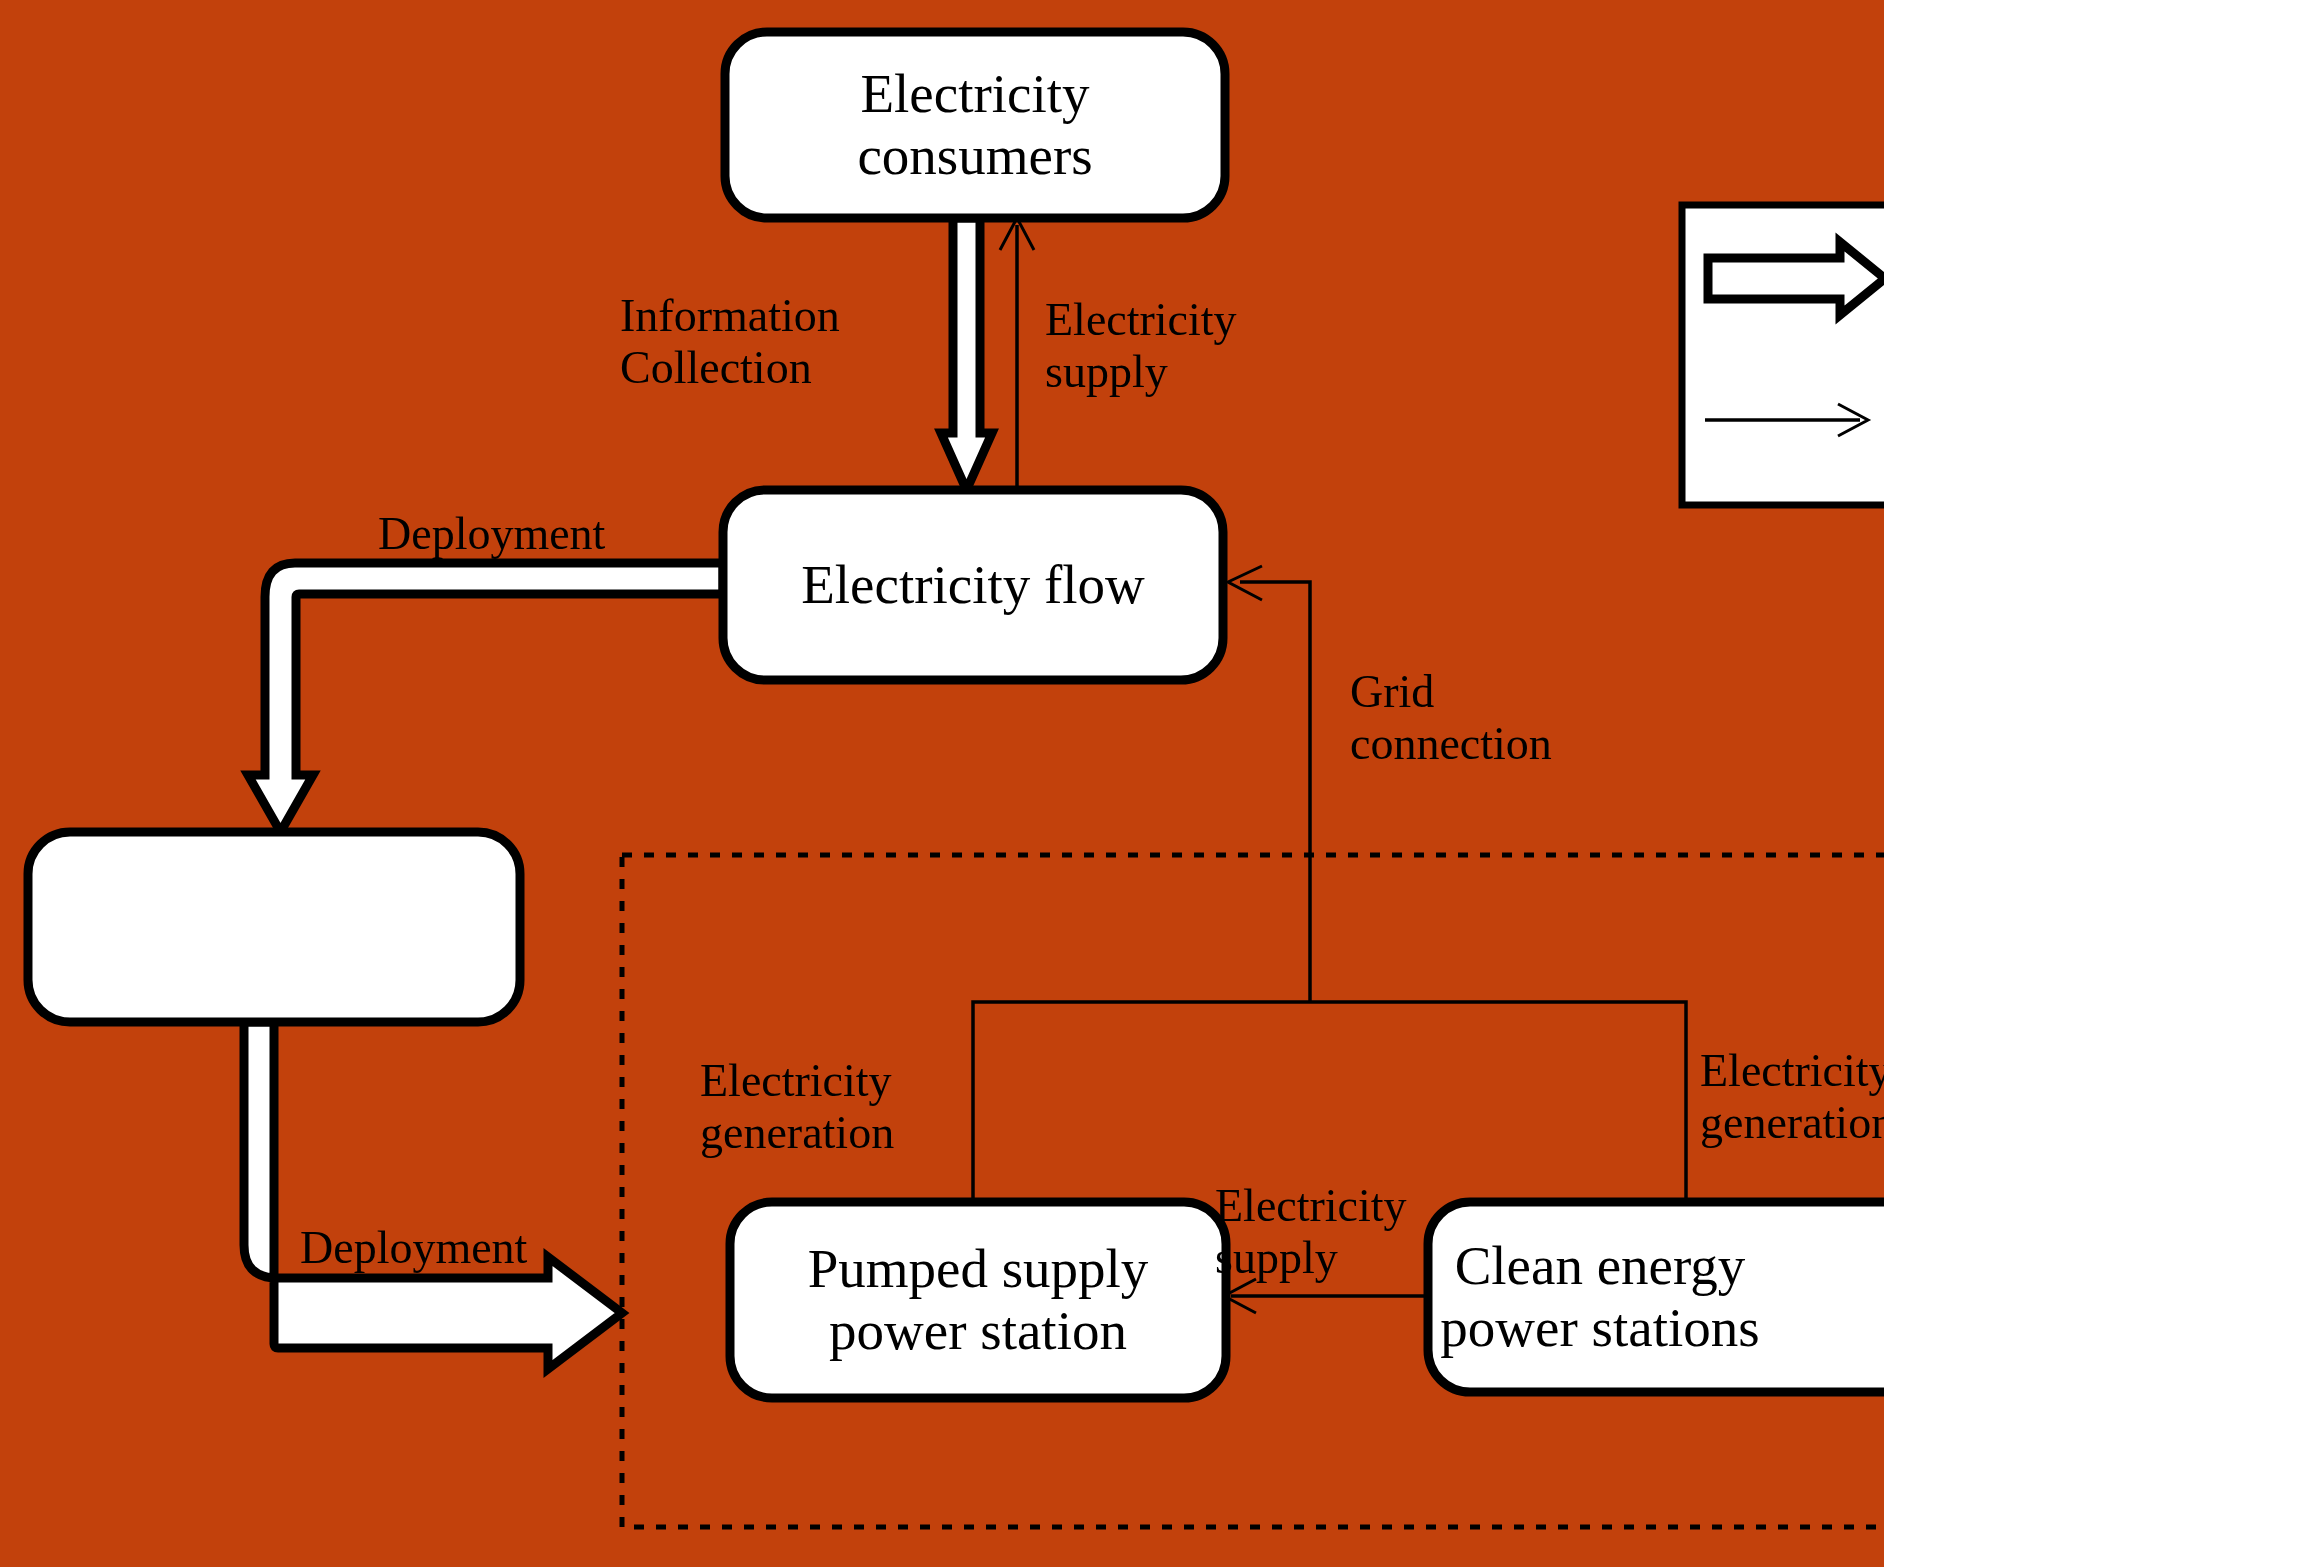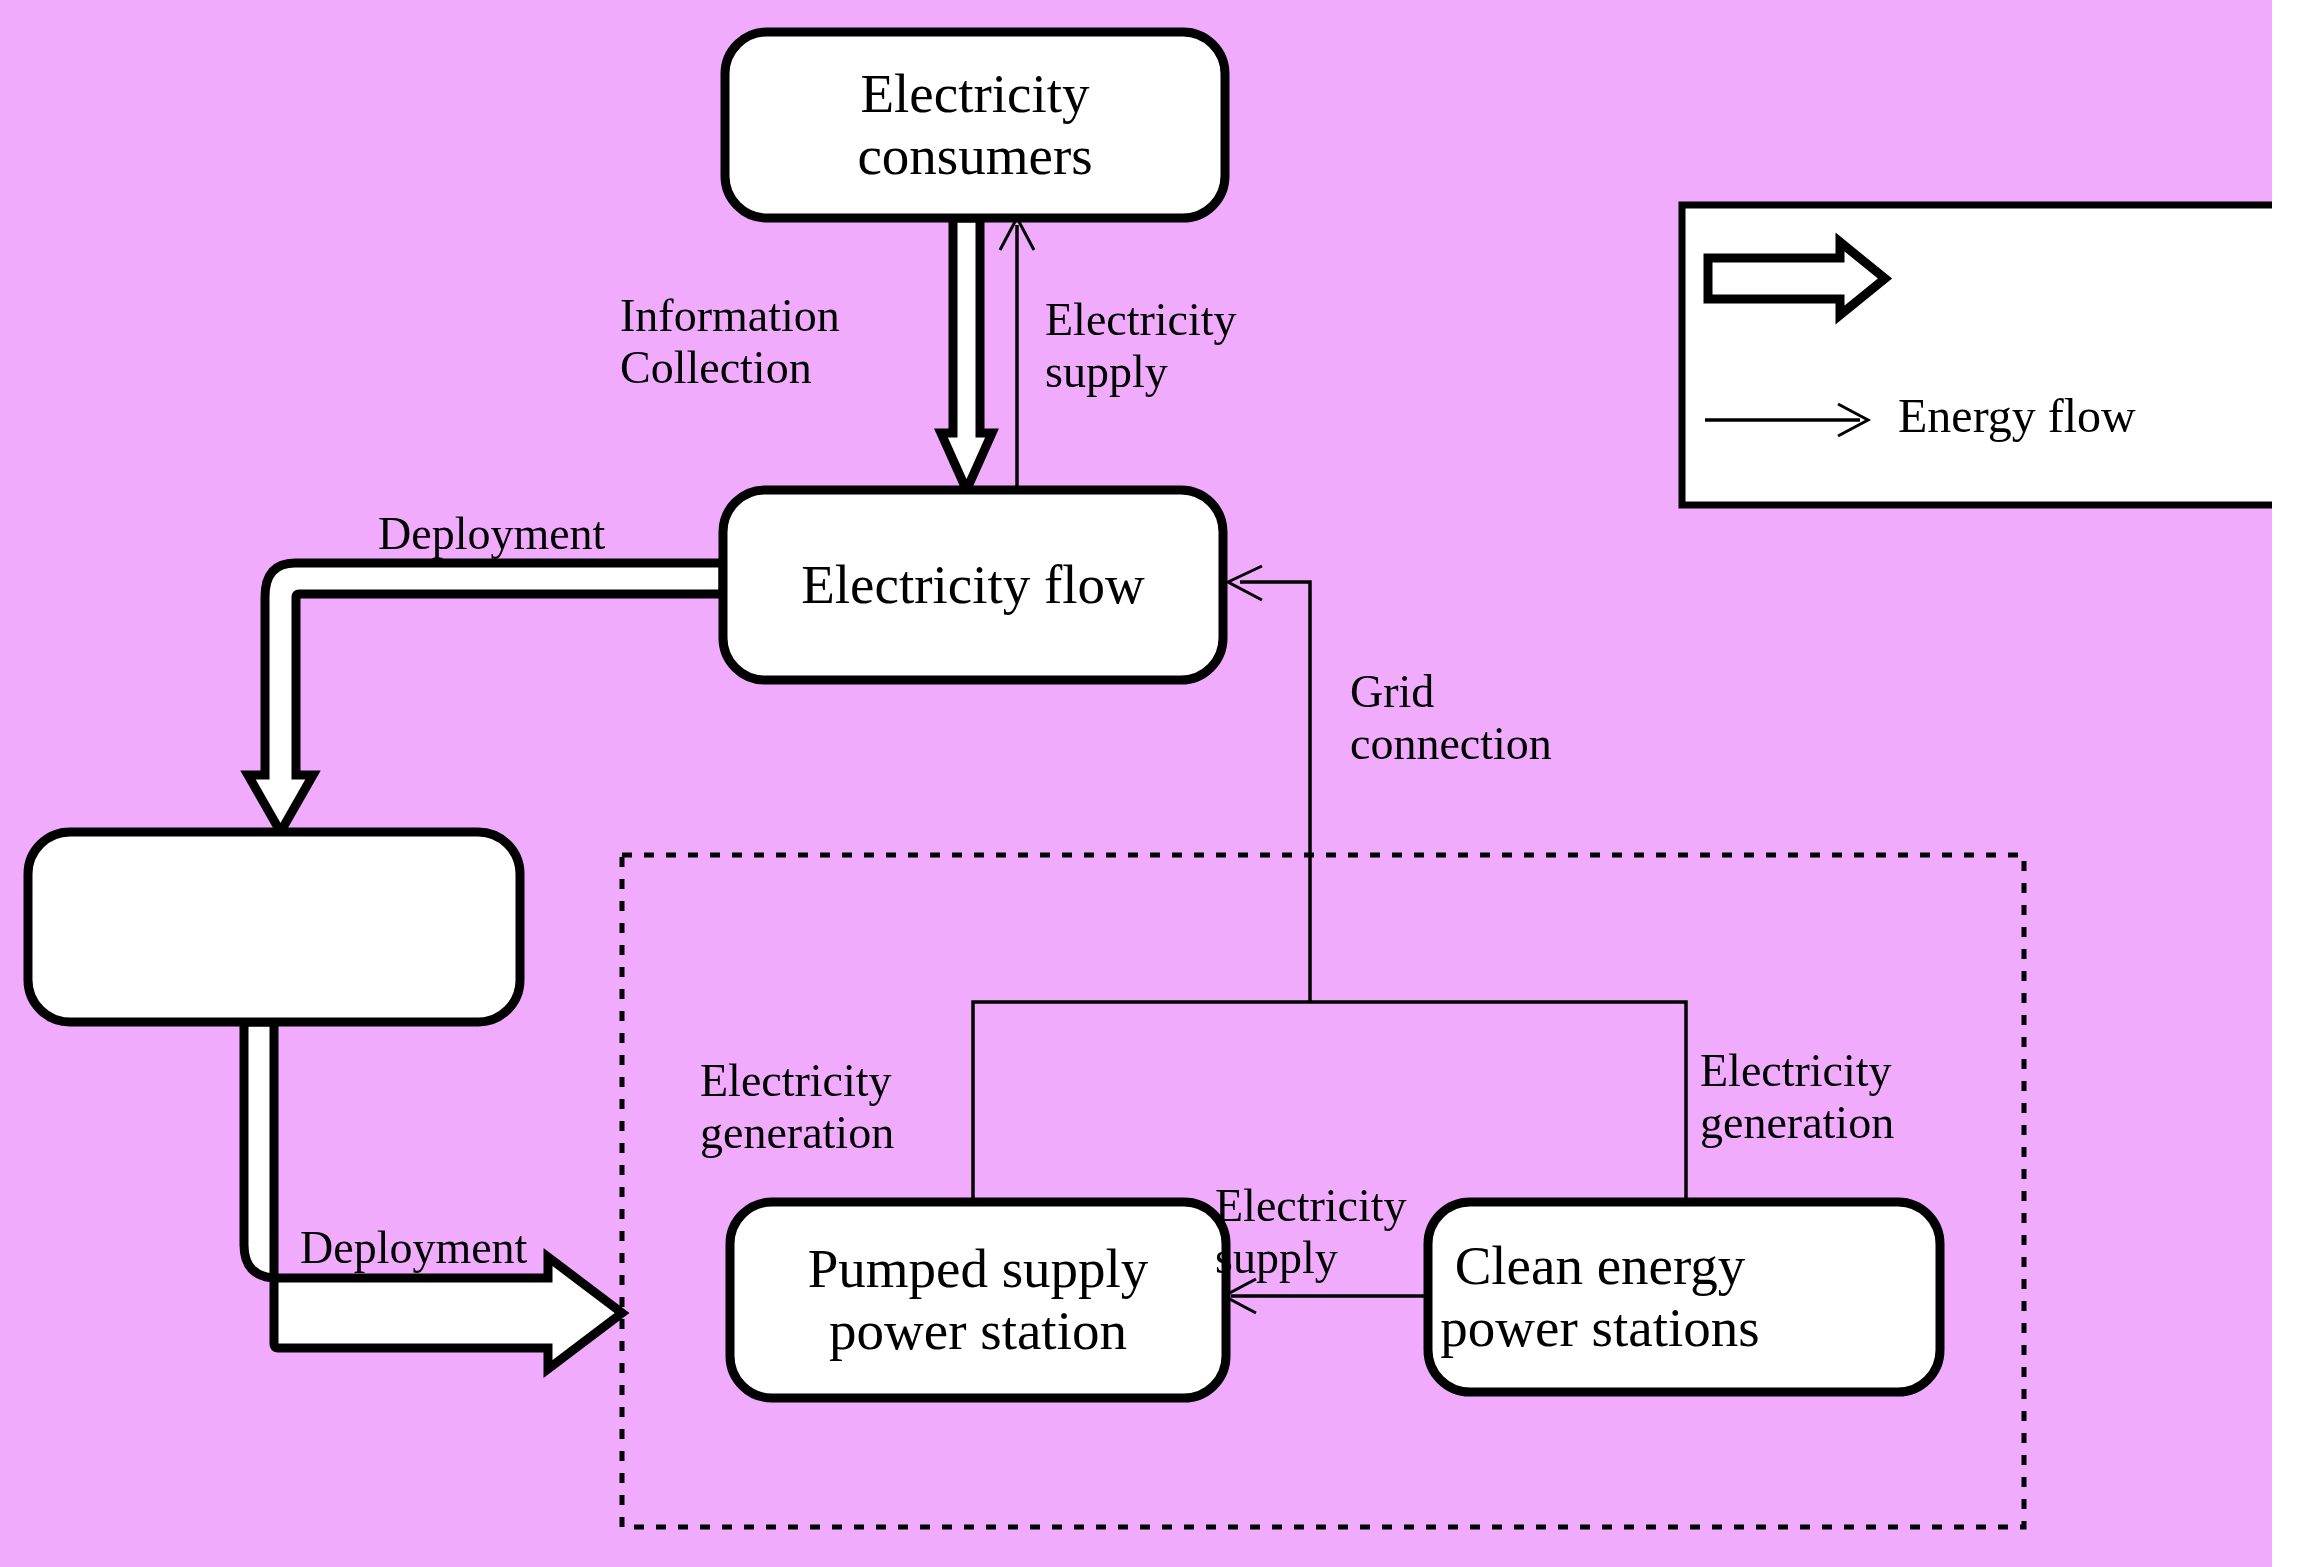--- a/index.html
+++ b/index.html
@@ -1,19 +1,19 @@
 <!DOCTYPE html>
 <html><head>
 <meta charset="utf-8">
 <style>
   html,body{margin:0;padding:0;background:#ffffff;}
   #stage{
     position:relative;
-    width:2272px;height:1567px;
-    background:#f0abfc;
+    width:1884px;height:1567px;
+    background:#c2410c;
     font-family:"Liberation Serif","DejaVu Serif",serif;
     color:#000000;
     overflow:hidden;
   }
   svg#canvas{position:absolute;left:0;top:0;width:2316px;height:1567px;}
 
   .node-label{
     position:absolute;
     display:flex;
     align-items:center;

